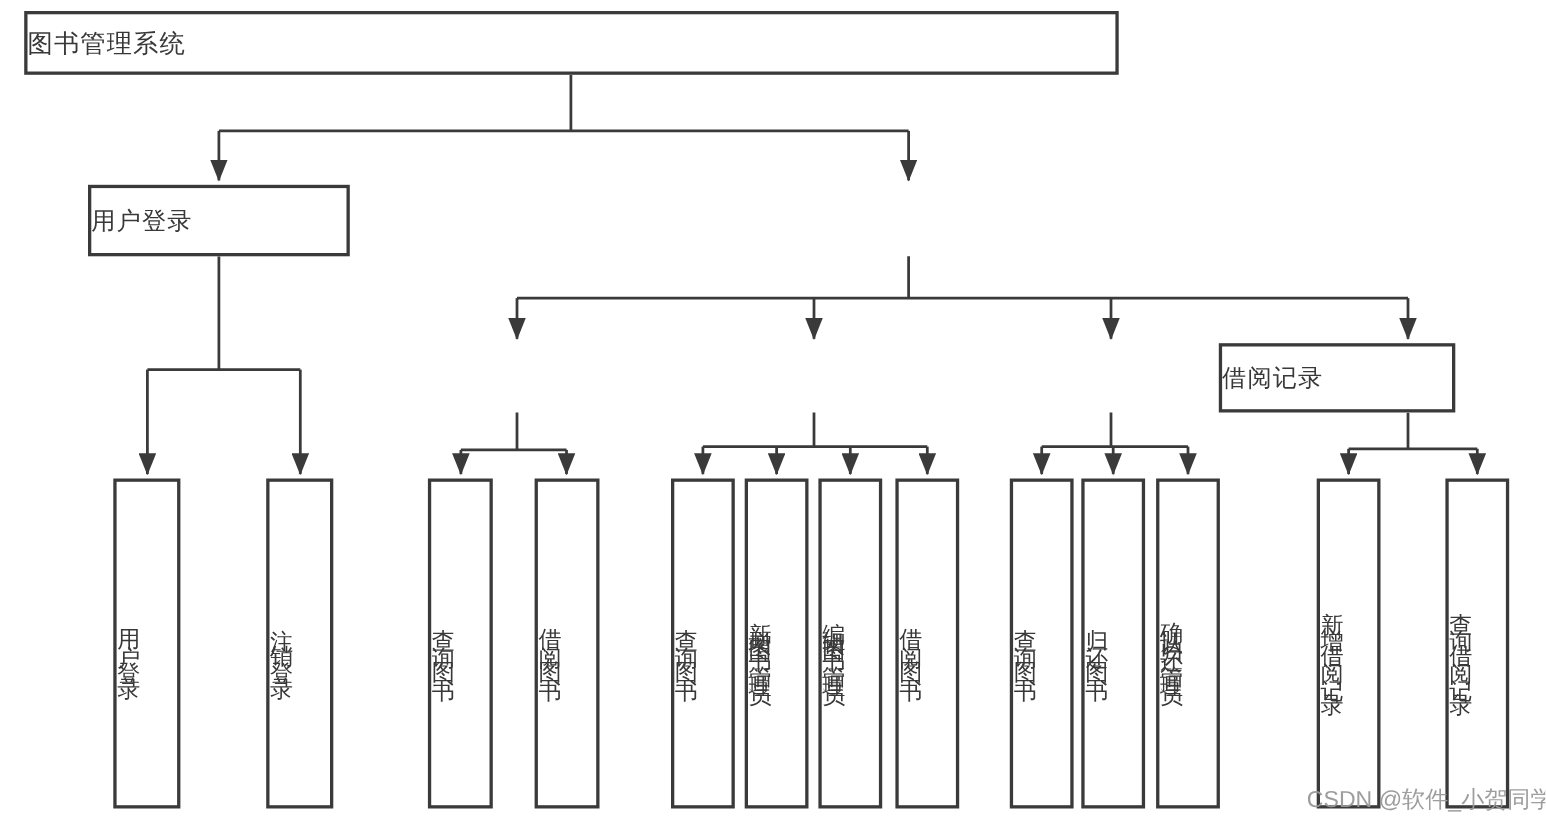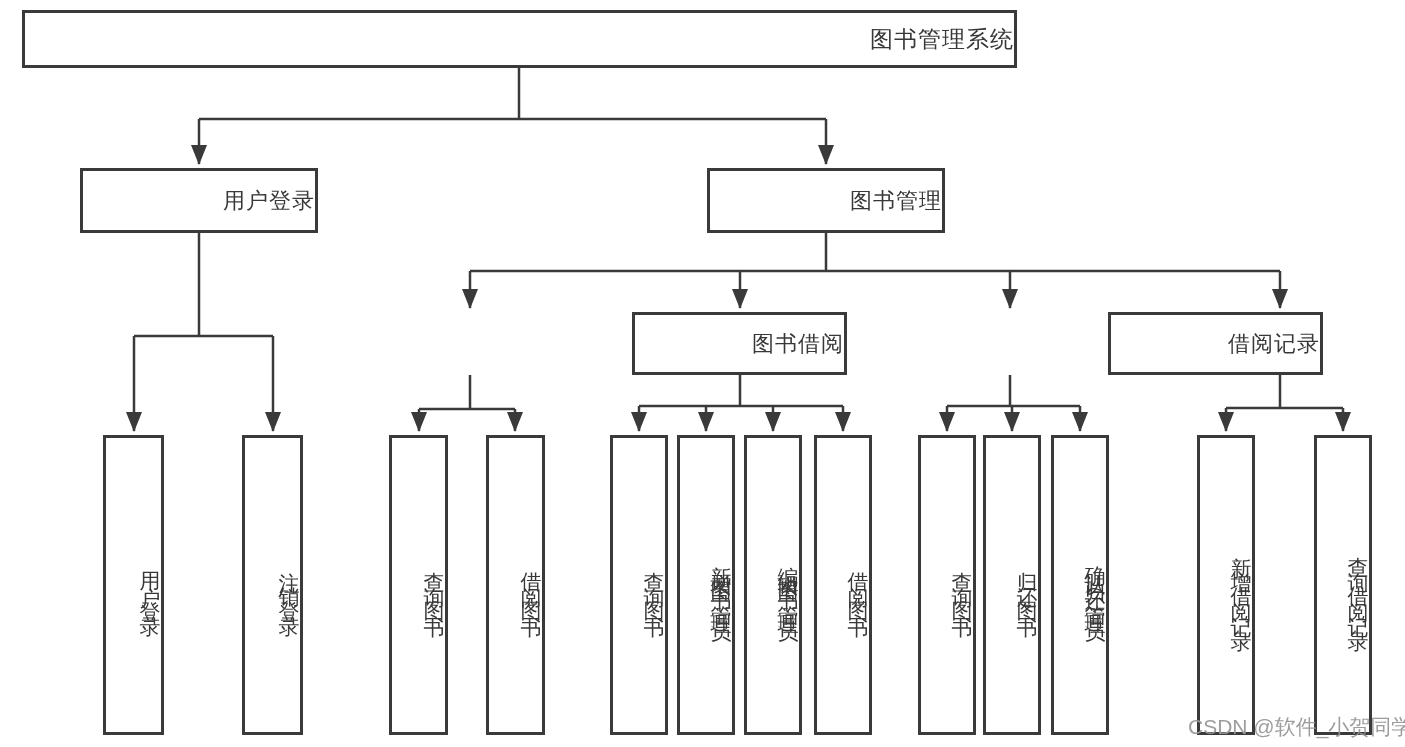--- a/index.html
+++ b/index.html
@@ -21,21 +21,21 @@
     width: 1405px; height: 747px;
     z-index: 1;
   }
   .node {
     position: absolute;
     box-sizing: border-box;
     border: 3px solid #3a3a3a;
     background: #ffffff;
     display: flex;
     align-items: center;
-    justify-content: flex-end;
+    justify-content: flex-start;
     color: #383838;
     z-index: 2;
   }
   .hbox { font-size: 22px; letter-spacing: 1px; }
   .root  { left: 22px;  top: 10px;  width: 995px; height: 58px; font-size: 23px; }
   .lvl2  { top: 168px; height: 65px; }
   .lvl3  { top: 312px; height: 63px; }
   .vbox  { top: 435px; height: 300px; }
   .vlabel {
     writing-mode: vertical-rl;
@@ -99,27 +99,21 @@
     </g>
   </svg>
 
   <div class="node hbox root">
     <span>图书管理系统</span>
   </div>
 
   <div class="node hbox lvl2" style="left:80px;width:238px">
     <span>用户登录</span>
   </div>
-  <div class="node hbox lvl2" style="left:707px;width:238px">
-    <span>图书管理</span>
-  </div>
 
-  <div class="node hbox lvl3" style="left:632px;width:215px">
-    <span>图书借阅</span>
-  </div>
   <div class="node hbox lvl3" style="left:1108px;width:215px">
     <span>借阅记录</span>
   </div>
 
   <div class="node vbox" style="left:103px;width:61px">
     <span class="vlabel">用户登录</span>
   </div>
   <div class="node vbox" style="left:242px;width:61px">
     <span class="vlabel">注销登录</span>
   </div>

